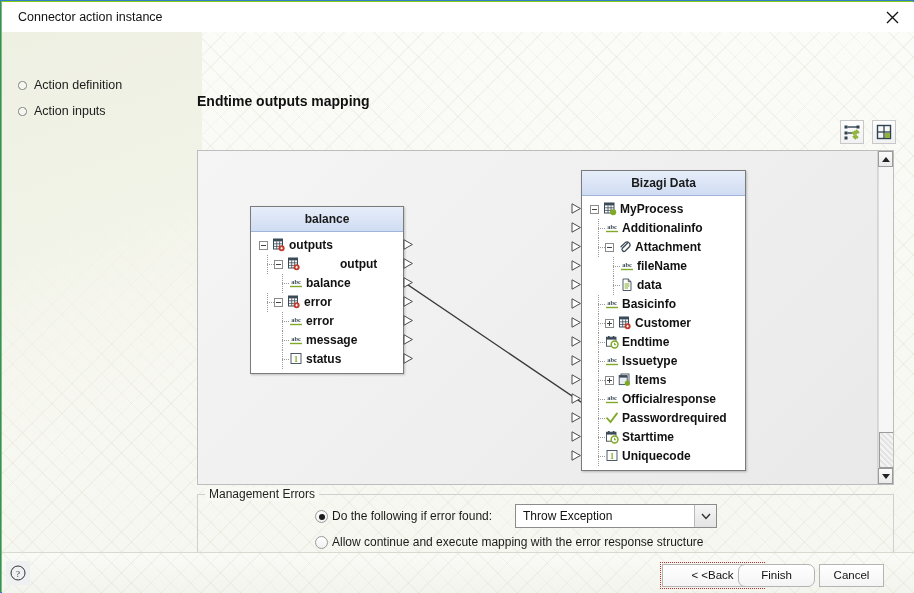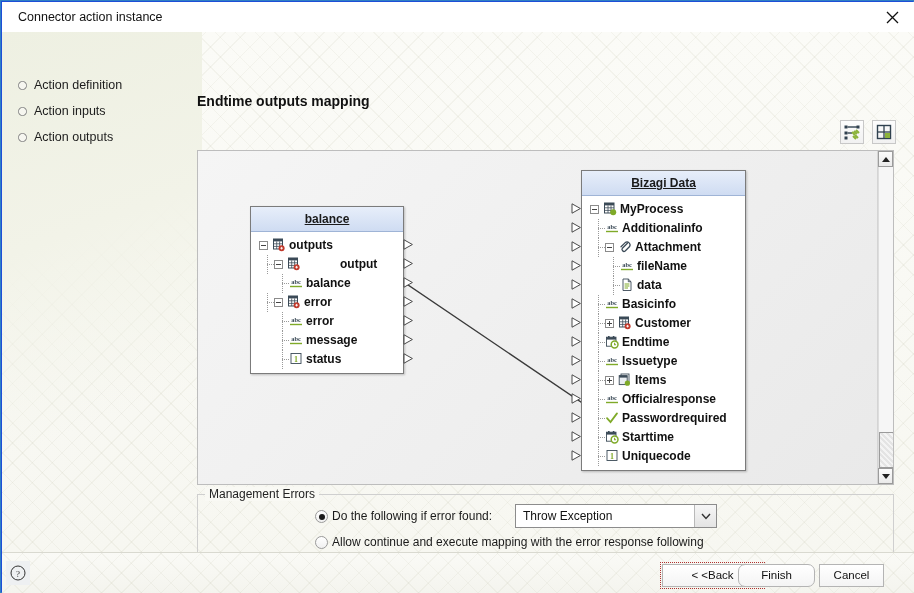--- a/index.html
+++ b/index.html
@@ -4,21 +4,21 @@
 <style>
   html,body{margin:0;padding:0;}
   body{
     width:914px;height:593px;overflow:hidden;
     font-family:"Liberation Sans", sans-serif;
     font-size:12px;color:#1a1a1a;
     background:#ffffff;
   }
   .window{
     position:absolute;left:0;top:0;width:914px;height:593px;
-    border:1px solid #2f7fc4;box-sizing:border-box;background:#1d4ed8;
+    border:1px solid #2f7fc4;box-sizing:border-box;background:#84cc16;
   }
   
   .titlebar{
     position:absolute;left:1px;top:1px;width:912px;height:30px;
     background:#ffffff;box-sizing:border-box;
   }
   .titlebar .title{
     position:absolute;left:16px;top:8px;font-size:12.5px;color:#111;
   }
   .closebtn{
@@ -87,21 +87,20 @@
     position:absolute;left:0;bottom:0px;width:15px;height:36px;
     border:1px solid #9b9b9b;box-sizing:border-box;
     background:
       repeating-linear-gradient(45deg,#e4e4e4 0 2px, #f4f4f4 2px 4px);
     cursor:pointer;
   }
   
   .treebox{
     position:absolute;background:#ffffff;border:1px solid #7b7b7b;
     box-shadow:1px 1px 2px rgba(0,0,0,0.22);
-    text-decoration:underline;
   }
   .treehdr{
     height:24px;line-height:24px;text-align:center;font-size:12px;font-weight:bold;color:#1a1a1a;
     background:linear-gradient(#e7eefa,#cfdcf2);
     border-bottom:1px solid #9fb4d6;
   }
   .treebody{padding:4px 0 4px 0;}
   .trow{
     position:relative;height:19px;line-height:19px;white-space:nowrap;font-size:12px;font-weight:bold;color:#111;
   }
@@ -177,24 +176,20 @@
     <div class="wedge"></div>
 
     <div class="steps">
       <div class="step">
         <span class="bullet"></span>
         <span>Action definition</span>
       </div>
       <div class="step">
         <span class="bullet"></span>
         <span>Action inputs</span>
-      </div>
-      <div class="step">
-        <span class="bullet"></span>
-        <span>Action outputs</span>
       </div>
     </div>
 
     <div class="heading">Endtime outputs mapping</div>
 
     <div class="toolbar">
       <span class="tbtn">
         <svg width="17" height="17" viewBox="0 0 17 17" aria-hidden="true">
           <rect x="0.5" y="1.5" width="3" height="3" fill="#30414f"></rect>
           <rect x="0.5" y="7.5" width="3" height="3" fill="#30414f"></rect>
@@ -551,21 +546,21 @@
     <div class="combo">
       <span class="cval">Throw Exception</span>
       <span class="cbtn">
         <svg class="chev" width="10" height="7" viewBox="0 0 10 7" aria-hidden="true">
           <path d="M1 1 L5 5.5 L9 1" stroke="#333" stroke-width="1.4" fill="none"></path>
         </svg>
       </span>
     </div>
 
     <span class="radio" style="left:313px;top:504px;"></span>
-    <span class="rlbl" style="left:330px;top:503px;">Allow continue and execute mapping with the error response following</span>
+    <span class="rlbl" style="left:330px;top:503px;">Allow continue and execute mapping with the error response structure</span>
   </div>
 
   <div class="footer">
     <div class="helpbtn">
       <svg width="16" height="16" viewBox="0 0 16 16" aria-hidden="true">
         <circle cx="8" cy="8" r="7" fill="none" stroke="#333" stroke-width="1"></circle>
         <text x="8" y="11.5" font-size="9" text-anchor="middle" fill="#333" font-family="Liberation Serif, serif">?</text>
       </svg>
     </div>
     <div class="btn focus" style="left:660px;width:101px;">&lt; &lt;Back</div>

